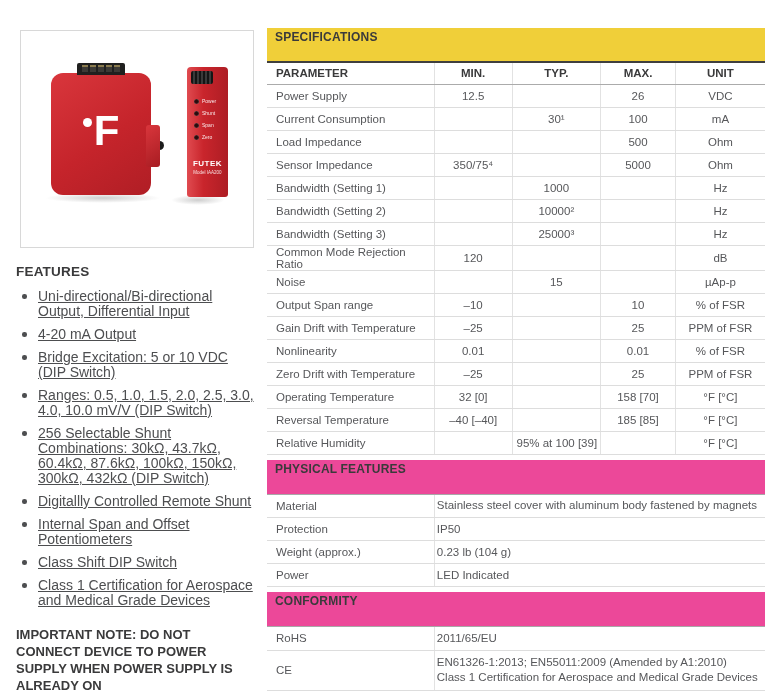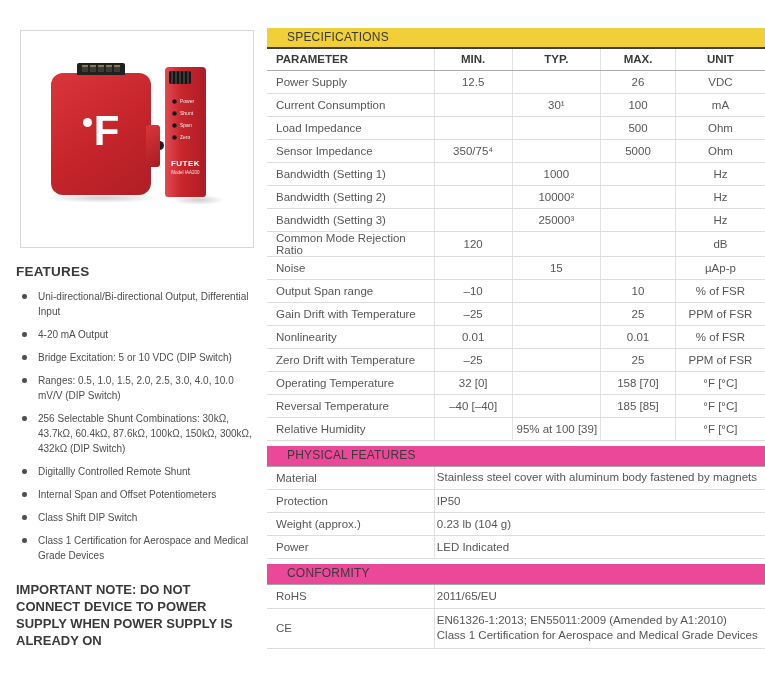--- a/index.html
+++ b/index.html
@@ -18,21 +18,21 @@
                   background:linear-gradient(145deg,#d9363c,#a81c22); border-radius:3px; }
   .front-button { position:absolute; right:-13px; top:68px; width:9px; height:9px; border-radius:50%;
                   background:#1c1c1c; }
   .connector { position:absolute; left:26px; top:-10px; width:48px; height:12px; background:#20201f;
                border-radius:2px 2px 0 0; display:flex; justify-content:center; align-items:flex-start; gap:2px; padding-top:2px;}
   .connector .pin { width:6px; height:7px; background:#3c3a36; border-top:2px solid #8a7b4e; }
   .if-logo { position:absolute; left:0; top:34px; width:100%; text-align:center; color:#fff; }
   .logo-dot { display:inline-block; width:9px; height:9px; border-radius:50%; background:#fff;
               vertical-align:18px; margin-right:2px; }
   .logo-f { font-size:42px; font-weight:bold; color:#fff; font-family:"Liberation Sans",sans-serif; }
-  .device-side { position:absolute; left:144px; top:36px; width:41px; height:130px;
+  .device-side { position:absolute; left:166px; top:36px; width:41px; height:130px;
                  background:linear-gradient(90deg,#e04b50 0%, #c9252c 40%, #ad1d24 100%);
                  border-radius:4px 4px 3px 3px; }
   .grille { position:absolute; left:4px; top:4px; width:22px; height:13px; border-radius:2px;
             background:repeating-linear-gradient(90deg,#151515 0 2px,#3a3a3a 2px 4px); }
   .led-list { position:absolute; left:7px; top:32px; width:34px; }
   .led-row { display:flex; align-items:center; margin-bottom:7px; }
   .led-row .led { width:5px; height:5px; border-radius:50%; background:#2b0a0c;
                   box-shadow:inset 0 0 1px rgba(255,255,255,.6); margin-right:3px; flex:0 0 auto; }
   .led-row .led-label { font-size:5px; color:rgba(255,255,255,.9); line-height:5px; }
   .side-brand { position:absolute; left:0; top:92px; width:100%; text-align:center;
@@ -40,29 +40,29 @@
   .side-model { position:absolute; left:0; top:103px; width:100%; text-align:center;
                 font-size:4.5px; color:rgba(255,255,255,.85); }
   .floor-shadow { position:absolute; height:10px; border-radius:50%;
                   background:radial-gradient(ellipse at center, rgba(60,60,60,.25) 0%, rgba(60,60,60,0) 70%); }
   .shadow-a { left:24px; top:162px; width:116px; }
   .shadow-b { left:150px; top:164px; width:54px; }
 
   .features-title { margin-top:16px; font-size:13.5px; font-weight:bold; color:#3a3a3b; letter-spacing:.2px; }
   .features-list { list-style:none; margin-top:10px; }
   .features-list li { position:relative; padding-left:22px; margin-bottom:8px;
-                      font-size:10px; line-height:15px; color:#4d4e50; }
+                      font-size:14px; line-height:15px; color:#4d4e50;text-decoration:underline; }
   .features-list li::before { content:''; position:absolute; left:6px; top:5px; width:4.5px; height:4.5px;
                       border-radius:50%; background:#4d4e50; }
   .important-note { margin-top:18px; width:238px; font-size:13px; font-weight:bold;
                     line-height:17px; color:#3a3a3b; }
 
   
   .right-col { position:absolute; left:267px; top:28px; width:498px; }
-  .section-bar { height:21px; line-height:19px; padding-left:20px; font-size:12px; font-weight:normal;
+  .section-bar { height:35px; line-height:19px; padding-left:8px; font-size:12px; font-weight:bold;
                  color:#3a3a3b; letter-spacing:.2px; }
   .bar-yellow { background:#f0cf39; border-bottom:2px solid #3f3f3e; }
   .bar-gray { background:#ec4899; border-bottom:1px solid #a8a8a8; margin-top:5px; }
 
   table { width:100%; border-collapse:collapse; table-layout:fixed; }
   td, th { font-size:11.5px; color:#56575a; vertical-align:middle;
            border-bottom:1px solid #dddddd; padding:0 4px; height:23px; }
   td + td, th + th { border-left:1px solid #e2e2e2; }
   th { font-weight:bold; color:#3a3a3b; border-bottom:1px solid #ababab; height:21px; }
   .col-param, th.col-param { text-align:left; padding-left:9px; }

